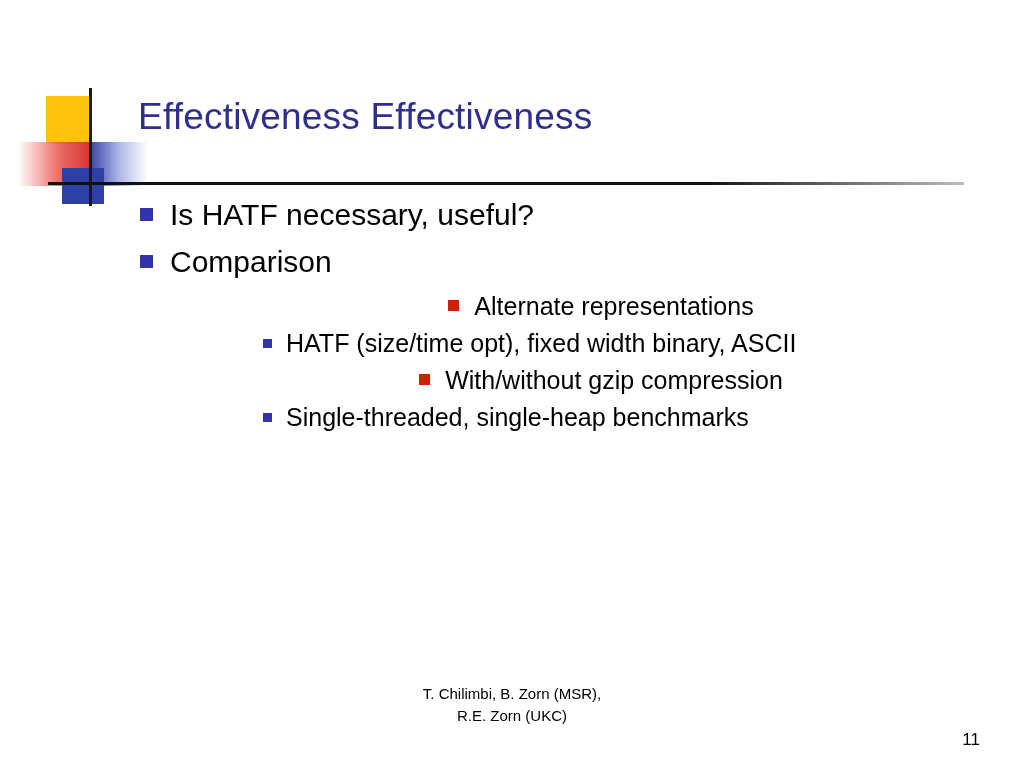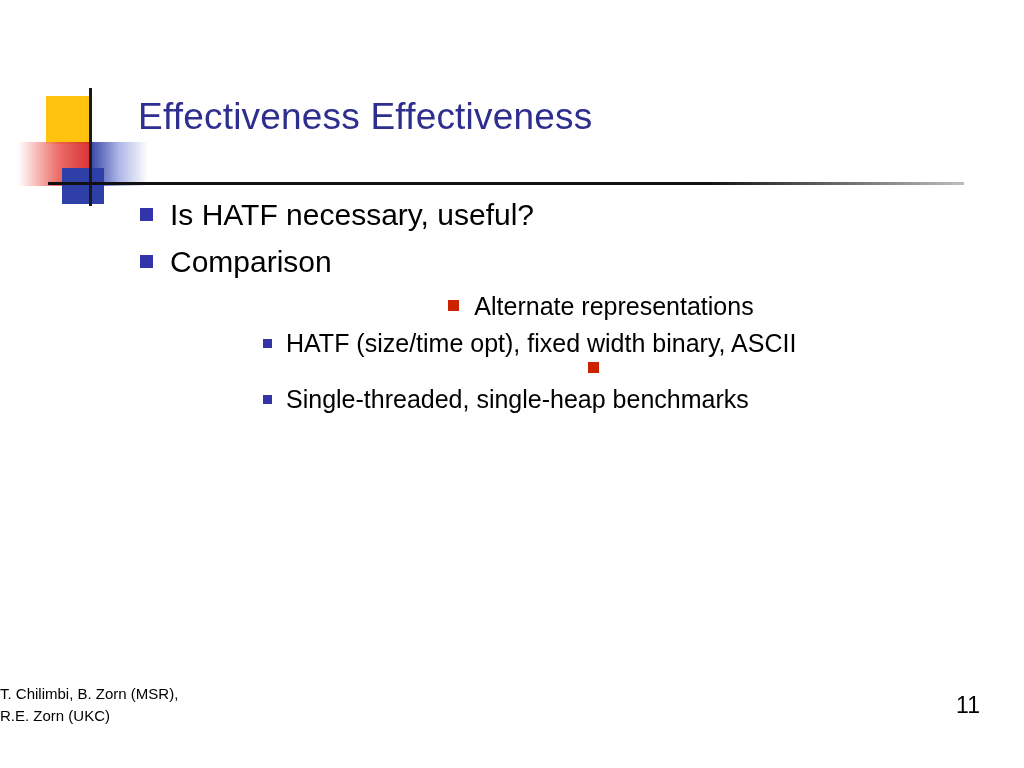--- a/index.html
+++ b/index.html
@@ -135,30 +135,30 @@
     transform: translateY(-4px);
   }
   .lvl3 .txt { font-size: 25px; }
 
   
   .footer {
     position: absolute;
     left: 0;
     top: 683px;
     width: 1024px;
-    text-align: left;
+    text-align: center;
     font-size: 15px;
     color: #000000;
     line-height: 1.45;
   }
   .pagenum {
     position: absolute;
     right: 44px;
-    top: 692px;
-    font-size: 23px;
+    top: 730px;
+    font-size: 17px;
     color: #000000;
   }
 </style>
 </head>
 <body>
 
 <div class="deco">
   <div class="yellow"></div>
   <div class="redfade"></div>
   <div class="bluefade"></div>
@@ -187,20 +187,21 @@
     <span class="txt">Alternate representations</span>
   </div>
 
   <div class="row lvl3">
     <span class="marker"></span>
     <span class="txt">HATF (size/time opt), fixed width binary, ASCII</span>
   </div>
 
   <div class="row lvl2">
     <span class="marker"></span>
+    <span class="txt">With/without gzip compression</span>
   </div>
 
 
   <div class="row lvl3">
     <span class="marker"></span>
     <span class="txt">Single-threaded, single-heap benchmarks</span>
   </div>
 
 
 

